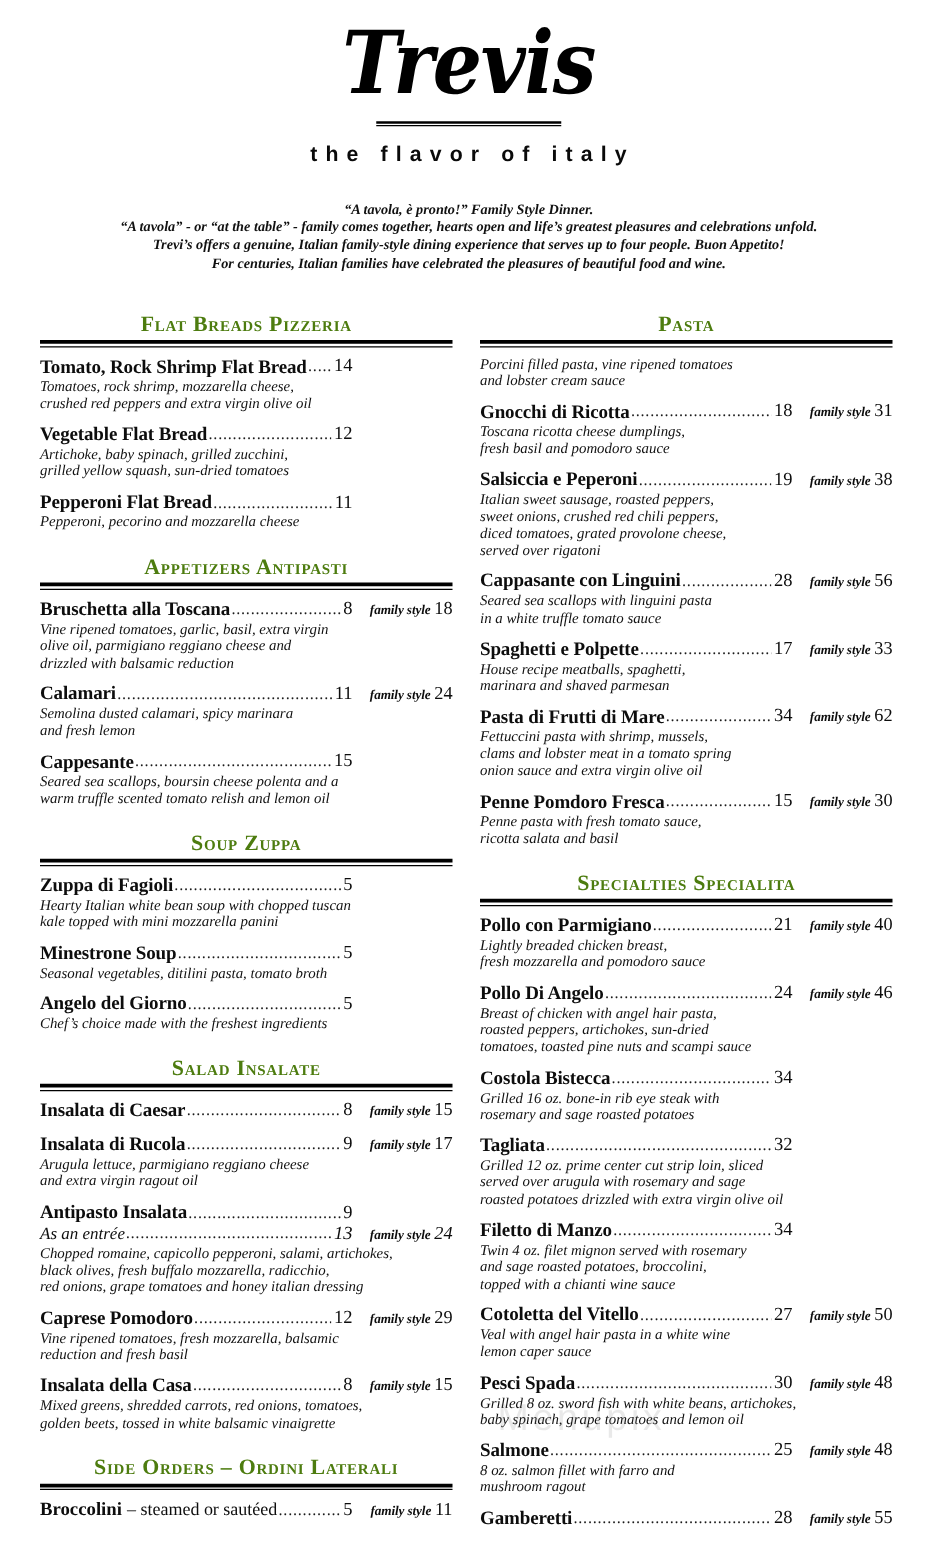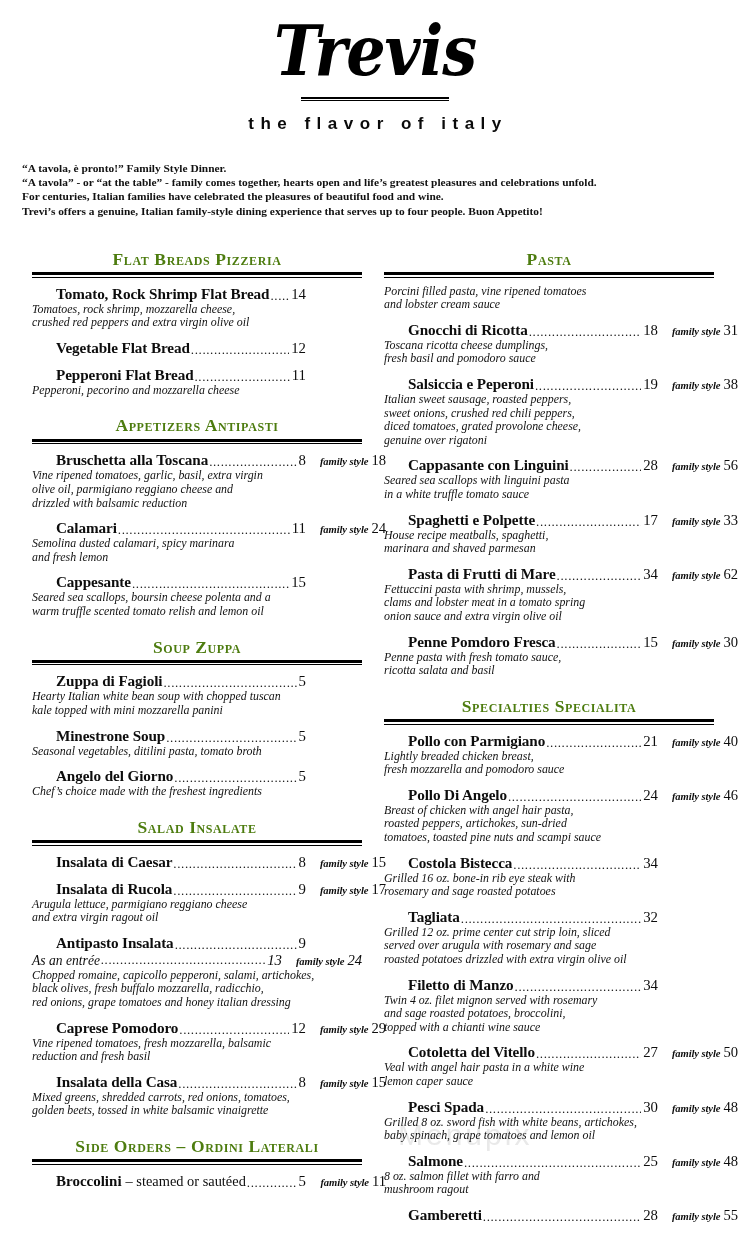--- a/index.html
+++ b/index.html
@@ -47,21 +47,22 @@
     letter-spacing: 6.5px;
     color: #0a0a0a;
     font-family: "Liberation Sans", sans-serif;
     font-weight: 700;
     text-indent: 6px;
   }
 
   
   .intro {
     margin: 27px 22px 0 22px;
-    text-align: left;
+    text-align: center;
+    font-style: italic;
     font-weight: 700;
     font-size: 11.4px;
     line-height: 14.2px;
     color: #111;
   }
   .intro div { white-space: nowrap; }
 
   
   .columns {
     margin-top: 22px;
@@ -90,23 +91,22 @@
     border-bottom: 1px solid #000;
     padding-bottom: 1.5px;
     margin-bottom: 7px;
   }
 
   
   .item { margin-bottom: 9px; }
 
   .item-line {
     display: flex;
-    align-items: flex-end;
+    align-items: center;
     width: 100%;
-    margin-left: 24px;
   }
   .item-name {
     font-weight: 700;
     font-size: 15.2px;
     white-space: nowrap;
     letter-spacing: -0.1px;
   }
   .leader {
     flex: 1 1 auto;
     overflow: hidden;
@@ -193,22 +193,22 @@
 
 <div class="masthead">
   <div class="logo-script">Trevis</div>
   <div class="logo-rule"></div>
   <div class="tagline">the flavor of italy</div>
 </div>
 
 <div class="intro">
   <div>“A tavola, è pronto!” Family Style Dinner.</div>
   <div>“A tavola” - or “at the table” - family comes together, hearts open and life’s greatest pleasures and celebrations unfold.</div>
+  <div>Trevi’s offers a genuine, Italian family-style dining experience that serves up to four people. Buon Appetito!</div>
   <div>For centuries, Italian families have celebrated the pleasures of beautiful food and wine.</div>
-  <div>Trevi’s offers a genuine, Italian family-style dining experience that serves up to four people. Buon Appetito!</div>
 </div>
 
 <div class="columns">
   <div class="col" id="col-left">
       <div class="section">
         <div class="section-title">Flat Breads  Pizzeria</div>
         <div class="section-rule"></div>
         <div class="item">
           <div class="item-line">
             <span class="item-name">Tomato, Rock Shrimp Flat Bread</span>
@@ -220,20 +220,24 @@
             <div>Tomatoes, rock shrimp, mozzarella cheese,</div>
             <div>crushed red peppers and extra virgin olive oil</div>
           </div>
         </div>
         <div class="item">
           <div class="item-line">
             <span class="item-name">Vegetable Flat Bread</span>
             <span class="leader"></span>
             <span class="price">12</span>
             <span class="fam"></span>
+          </div>
+          <div class="desc">
+            <div>Artichoke, baby spinach, grilled zucchini,</div>
+            <div>grilled yellow squash, sun-dried tomatoes</div>
           </div>
         </div>
         <div class="item">
           <div class="item-line">
             <span class="item-name">Pepperoni Flat Bread</span>
             <span class="leader"></span>
             <span class="price">11</span>
             <span class="fam"></span>
           </div>
           <div class="desc">
@@ -426,21 +430,21 @@
           <div class="item-line">
             <span class="item-name">Salsiccia e Peperoni</span>
             <span class="leader"></span>
             <span class="price">19</span>
             <span class="fam"><span class="fam-label">family style</span>38</span>
           </div>
           <div class="desc">
             <div>Italian sweet sausage, roasted peppers,</div>
             <div>sweet onions, crushed red chili peppers,</div>
             <div>diced tomatoes, grated provolone cheese,</div>
-            <div>genuine over rigatoni</div>
+            <div>served over rigatoni</div>
           </div>
         </div>
         <div class="item">
           <div class="item-line">
             <span class="item-name">Cappasante con Linguini</span>
             <span class="leader"></span>
             <span class="price">28</span>
             <span class="fam"><span class="fam-label">family style</span>56</span>
           </div>
           <div class="desc">

